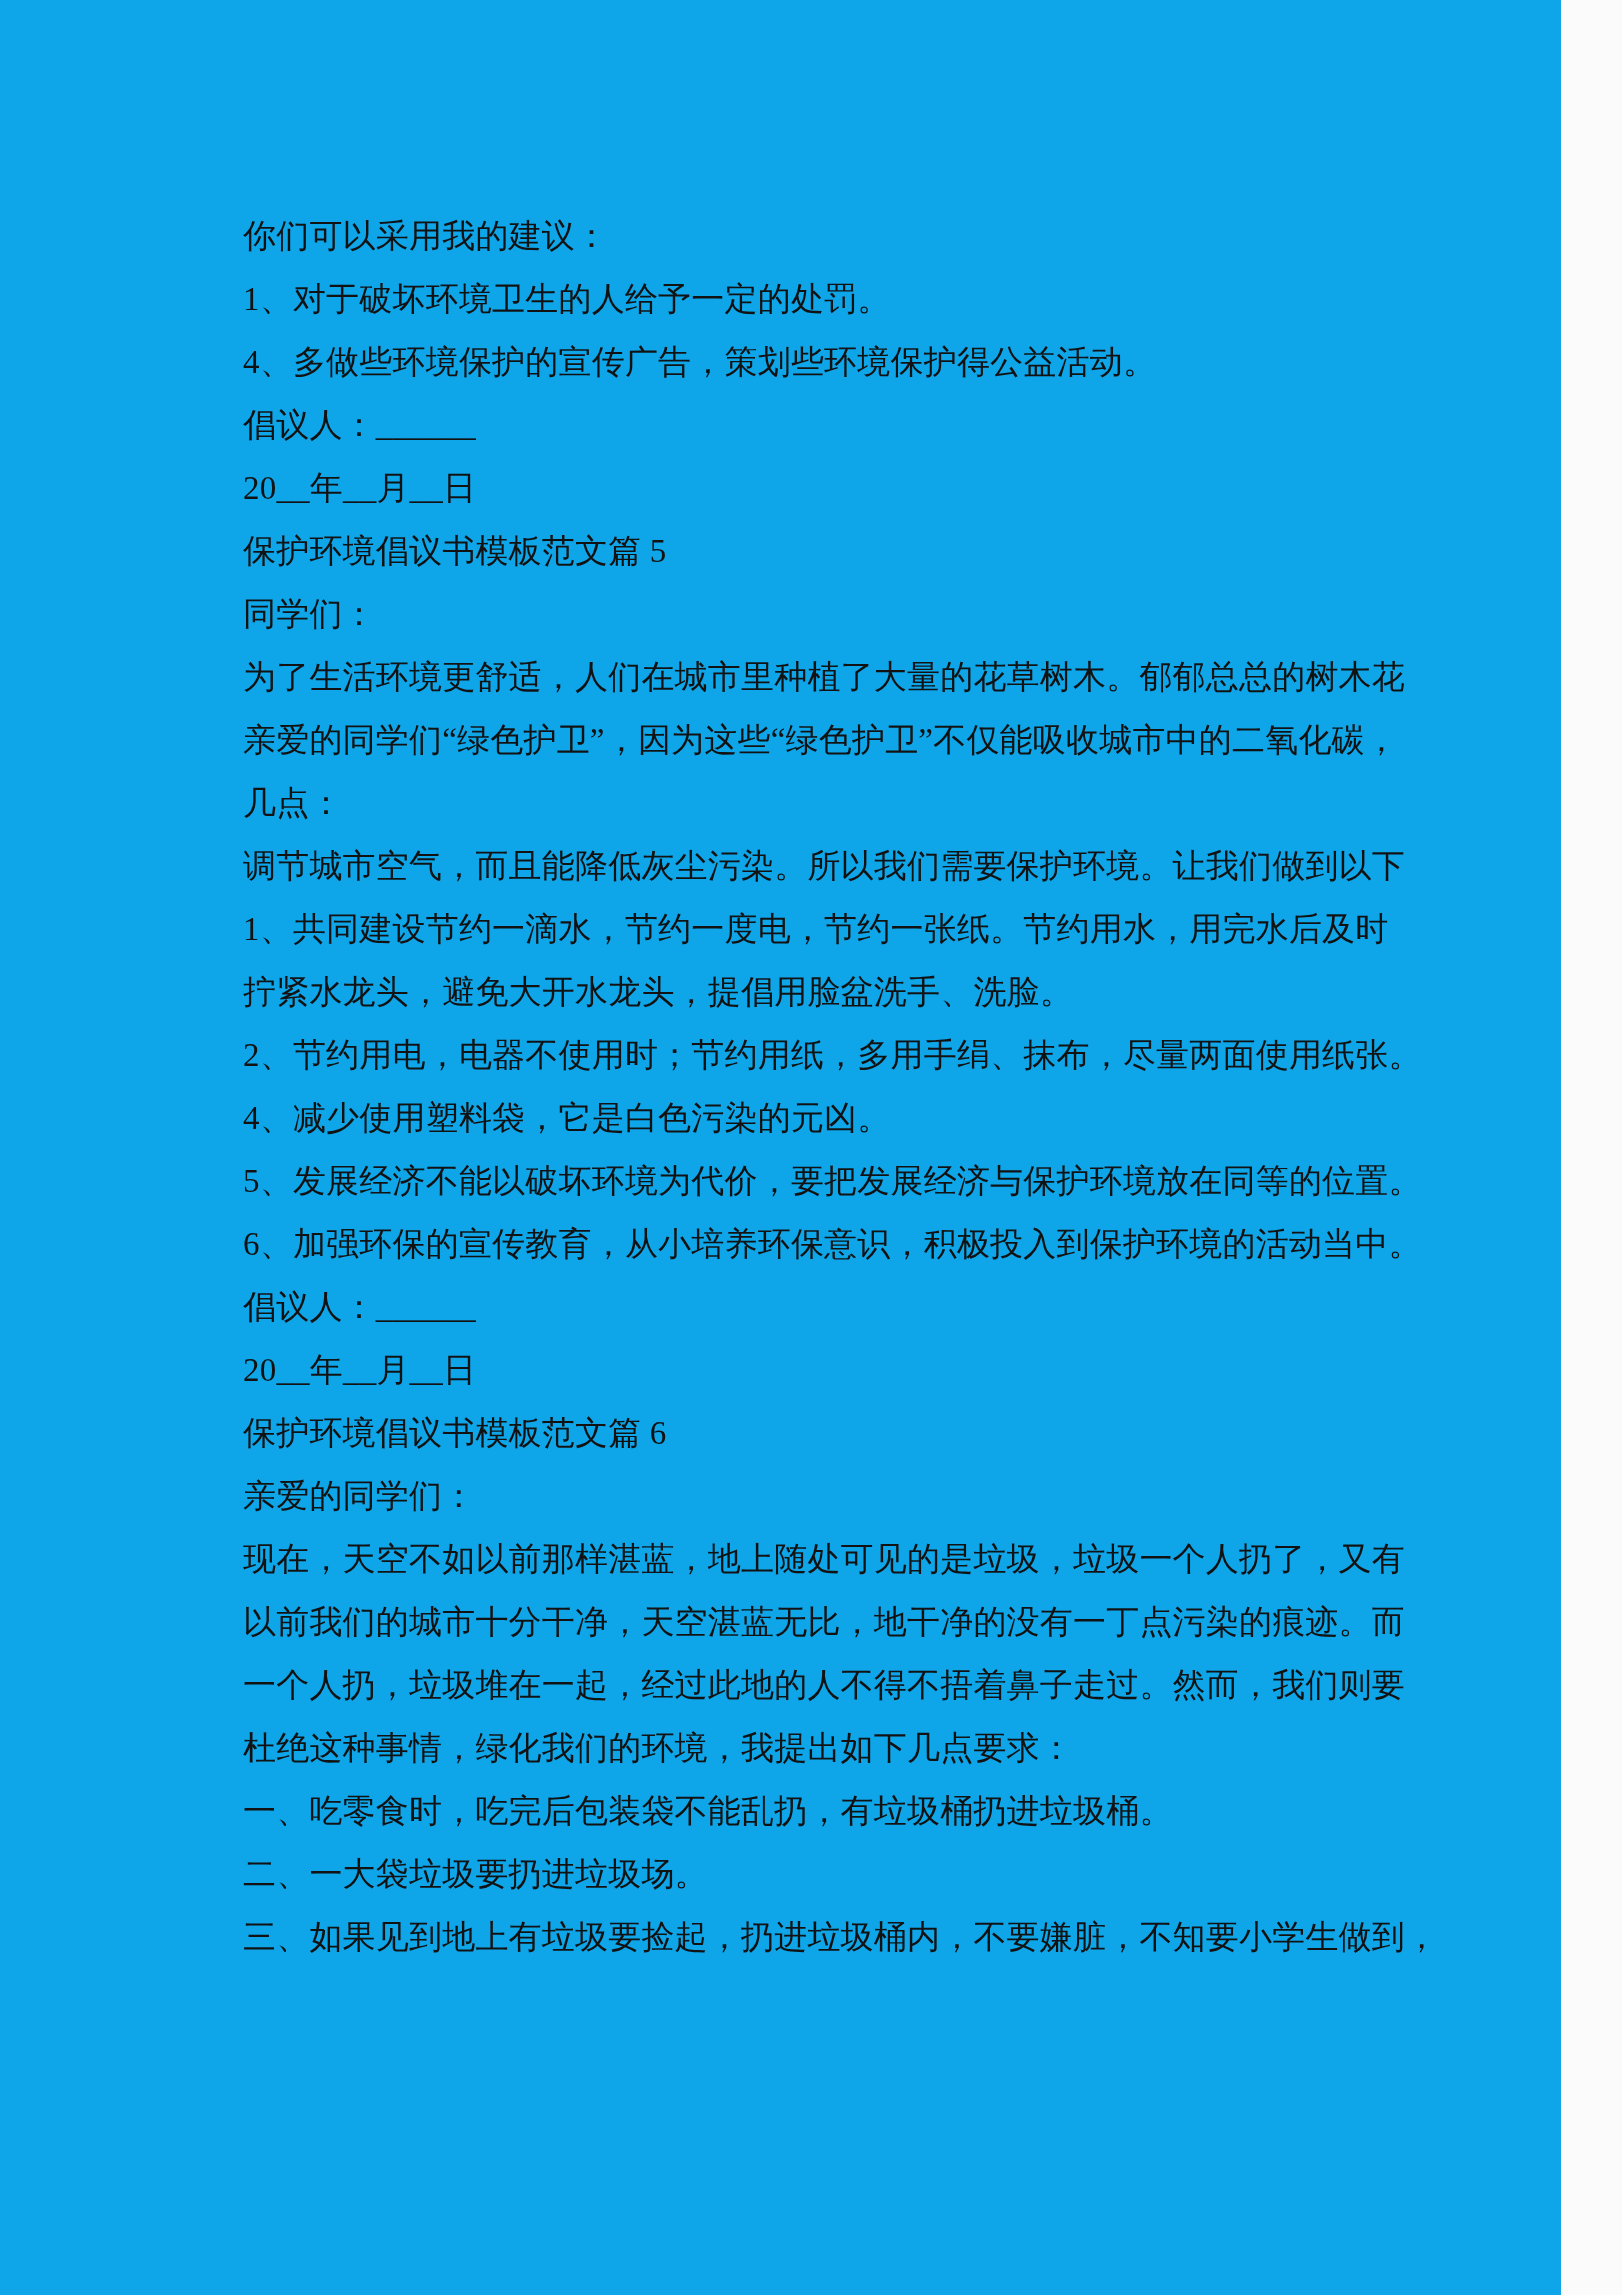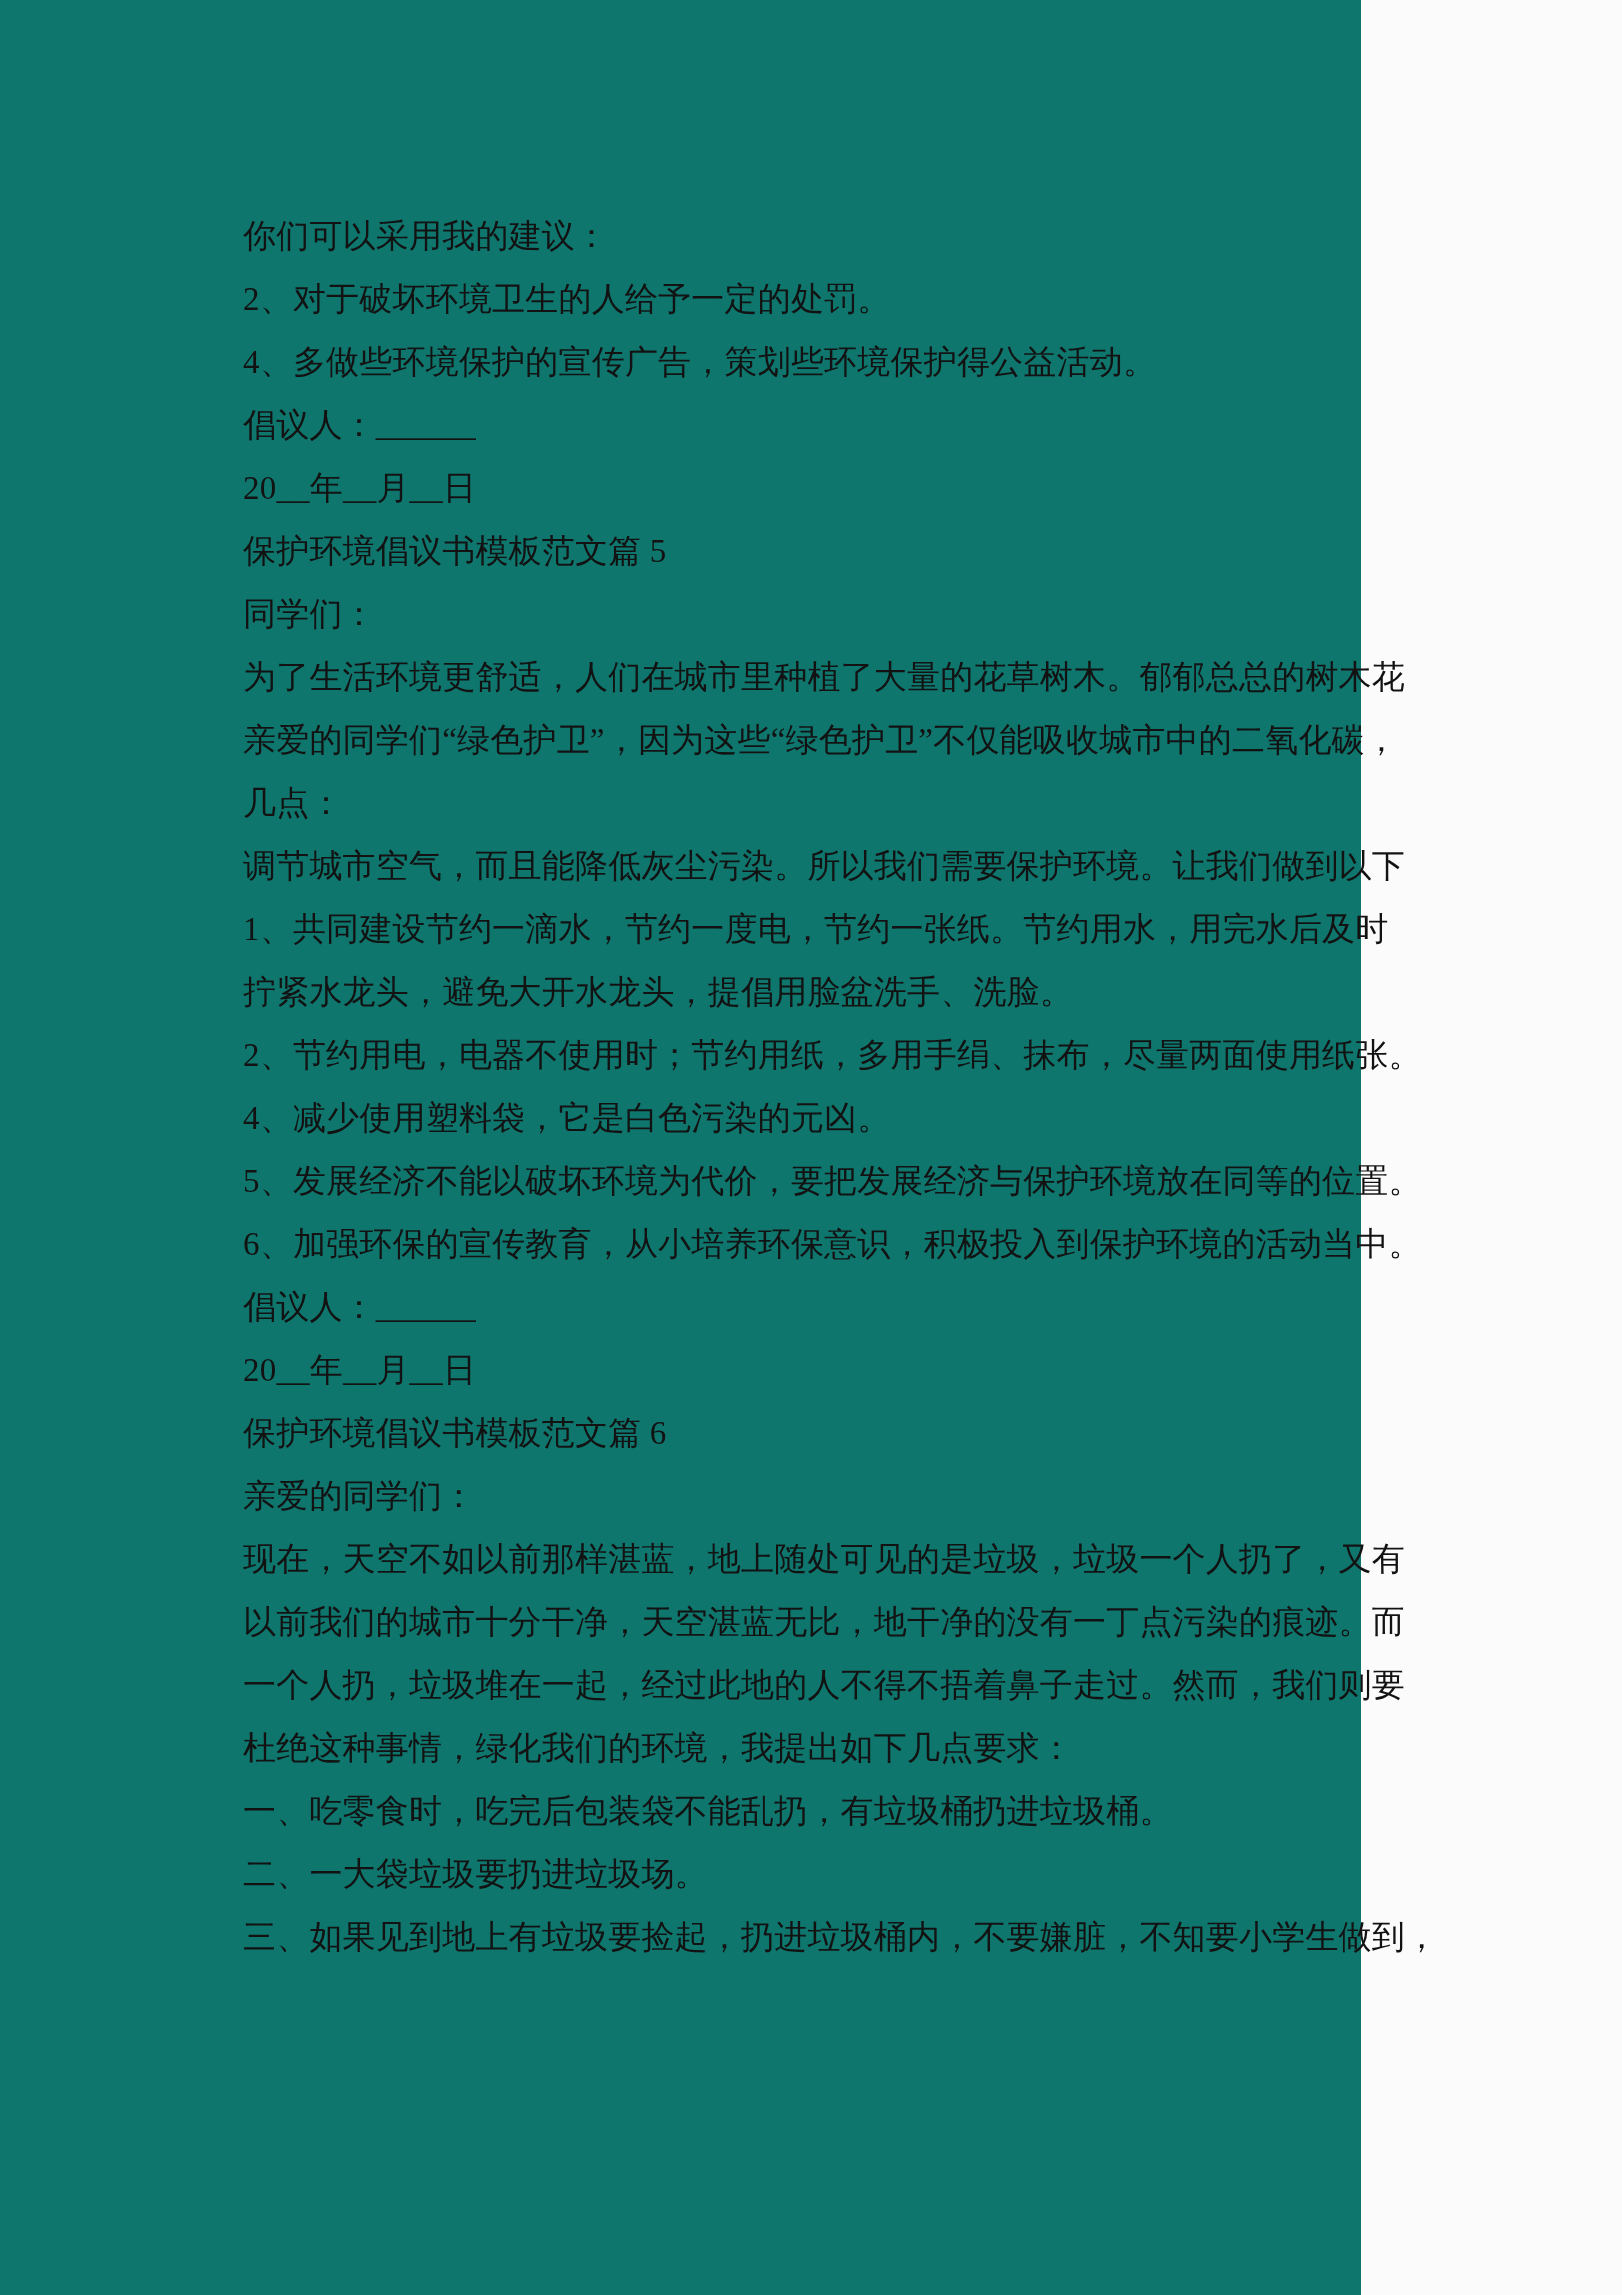--- a/index.html
+++ b/index.html
@@ -5,23 +5,23 @@
   html, body {
     margin: 0;
     padding: 0;
     width: 1623px;
     height: 2295px;
     background: #fbfbfb;
     overflow: hidden;
   }
   .page {
     position: relative;
-    width: 1361px;
+    width: 1561px;
     height: 2295px;
-    background: #0f766e;
+    background: #0ea5e9;
   }
   .textblock {
     position: absolute;
     left: 243px;
     top: 205px;
     width: 1191px;
     color: #121212;
     font-family: "Liberation Serif", "DejaVu Serif", serif;
     font-size: 33px;
     font-weight: 400;
@@ -34,21 +34,21 @@
     white-space: nowrap;
     letter-spacing: 0.2px;
   }
 </style>
 </head>
 <body>
 
 <div class="page">
   <div class="textblock">
     <p class="line">你们可以采用我的建议：</p>
-    <p class="line">2、对于破坏环境卫生的人给予一定的处罚。</p>
+    <p class="line">1、对于破坏环境卫生的人给予一定的处罚。</p>
     <p class="line">4、多做些环境保护的宣传广告，策划些环境保护得公益活动。</p>
     <p class="line">倡议人：______</p>
     <p class="line">20__年__月__日</p>
     <p class="line">保护环境倡议书模板范文篇 5</p>
     <p class="line">同学们：</p>
     <p class="line">为了生活环境更舒适，人们在城市里种植了大量的花草树木。郁郁总总的树木花</p>
     <p class="line">亲爱的同学们“绿色护卫”，因为这些“绿色护卫”不仅能吸收城市中的二氧化碳，</p>
     <p class="line">几点：</p>
     <p class="line">调节城市空气，而且能降低灰尘污染。所以我们需要保护环境。让我们做到以下</p>
     <p class="line">1、共同建设节约一滴水，节约一度电，节约一张纸。节约用水，用完水后及时</p>

